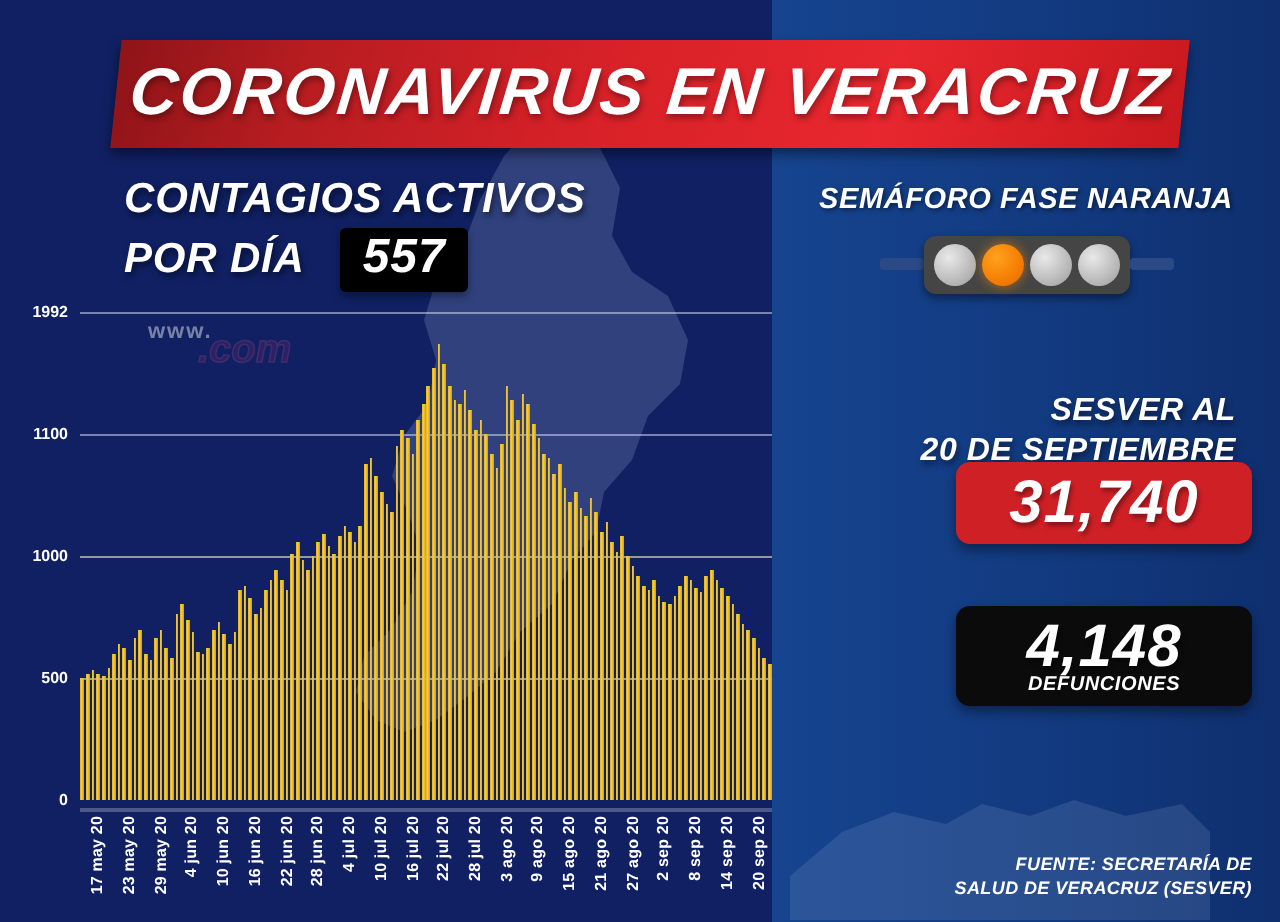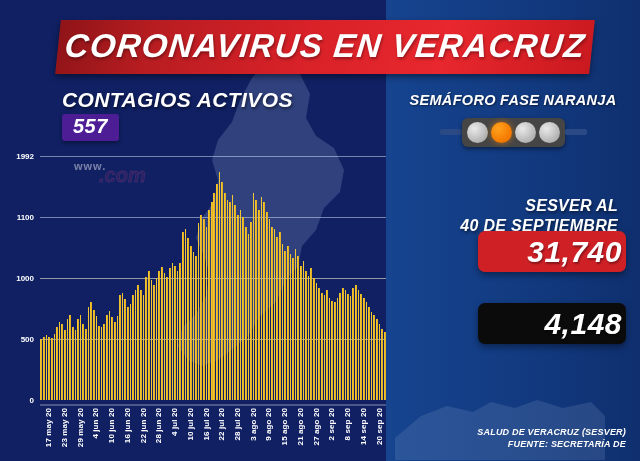--- a/index.html
+++ b/index.html
@@ -49,22 +49,22 @@
   
   .lh { position:absolute; left:62px; top:88px; }
   .lh-l1 { color:#fff; font-size:21px; font-weight:bold; font-style:italic;
            letter-spacing:.4px; line-height:24px;
            text-shadow:1px 2px 3px rgba(0,0,0,.5);text-align:center; }
   .lh-row { display:flex; align-items:center; gap:18px; margin-top:2px; }
   .lh-l2 { color:#fff; font-size:21px; font-weight:bold; font-style:italic;
            letter-spacing:.4px;
            text-shadow:1px 2px 3px rgba(0,0,0,.5); }
   .active-pill {
-    background:#4c1d95; color:#fff;
-    font-size:20px; font-weight:bold; font-style:italic;
+    background:#000000; color:#fff;
+    font-size:24px; font-weight:bold; font-style:italic;
     padding:1px 11px 3px 11px; border-radius:3px;
     letter-spacing:.5px;
     box-shadow:0 2px 4px rgba(0,0,0,.4);
   }
 
   
   .sem-title {
     position:absolute; left:386px; top:92px; width:254px;
     text-align:center; color:#fff;
     font-size:14.5px; font-weight:bold; font-style:italic; letter-spacing:.3px;
@@ -89,21 +89,21 @@
     font-size:16px; font-weight:bold; font-style:italic; line-height:20px;
     letter-spacing:.3px; padding-right:12px;
     text-shadow:1px 2px 3px rgba(0,0,0,.5);
   }
 
   .stat { position:absolute; right:14px; width:148px; border-radius:7px;
           text-align:center; padding:5px 4px 5px 4px;
           box-shadow:0 3px 6px rgba(0,0,0,.4); }
   .stat .num { color:#fff; font-size:30px; font-weight:bold; font-style:italic;
                line-height:31px; letter-spacing:.5px;
-               text-shadow:1px 2px 2px rgba(0,0,0,.35);text-align:right; }
+               text-shadow:1px 2px 2px rgba(0,0,0,.35); }
   .stat .lbl { color:#fff; font-size:10px; font-weight:bold; font-style:italic;
                letter-spacing:.3px; margin-top:-2px; }
   .stat-acc  { top:231px; background:#cf2026; }
   .stat-dea  { top:303px; background:#0b0b0b; }
   .stat-mun  { top:368px; background:#f07c10; }
   .stat-mun .num { font-size:28px; }
   .stat-mun .lbl { font-size:9px; }
 
   .fuente {
     position:absolute; right:14px; top:427px; width:190px;
@@ -341,47 +341,49 @@
     </div>
 
   <div class="banner-wrap">
     <div class="banner"></div>
     <div class="banner-txt">CORONAVIRUS EN VERACRUZ</div>
   </div>
 
   <div class="lh">
     <div class="lh-l1">CONTAGIOS ACTIVOS</div>
     <div class="lh-row">
+      <div class="lh-l2">POR DÍA</div>
       <div class="active-pill">557</div>
     </div>
   </div>
 
   <div class="sem-title">SEMÁFORO FASE NARANJA</div>
 
   <div class="light-wrap">
     <div class="bar-l"></div>
     <div class="light-body">
       <div class="lamp"></div>
       <div class="lamp on"></div>
       <div class="lamp"></div>
       <div class="lamp"></div>
     </div>
     <div class="bar-r"></div>
   </div>
 
   <div class="datos">
     <div>SESVER AL</div>
-    <div>40 DE SEPTIEMBRE</div>
+    <div>20 DE SEPTIEMBRE</div>
   </div>
 
   <div class="stat stat-acc">
     <div class="num">31,740</div>
   </div>
   <div class="stat stat-dea">
     <div class="num">4,148</div>
+    <div class="lbl">DEFUNCIONES</div>
   </div>
 
   <div class="fuente">
+    <div>FUENTE: SECRETARÍA DE</div>
     <div>SALUD DE VERACRUZ (SESVER)</div>
-    <div>FUENTE: SECRETARÍA DE</div>
   </div>
 
 </div>
 
 </body></html>

